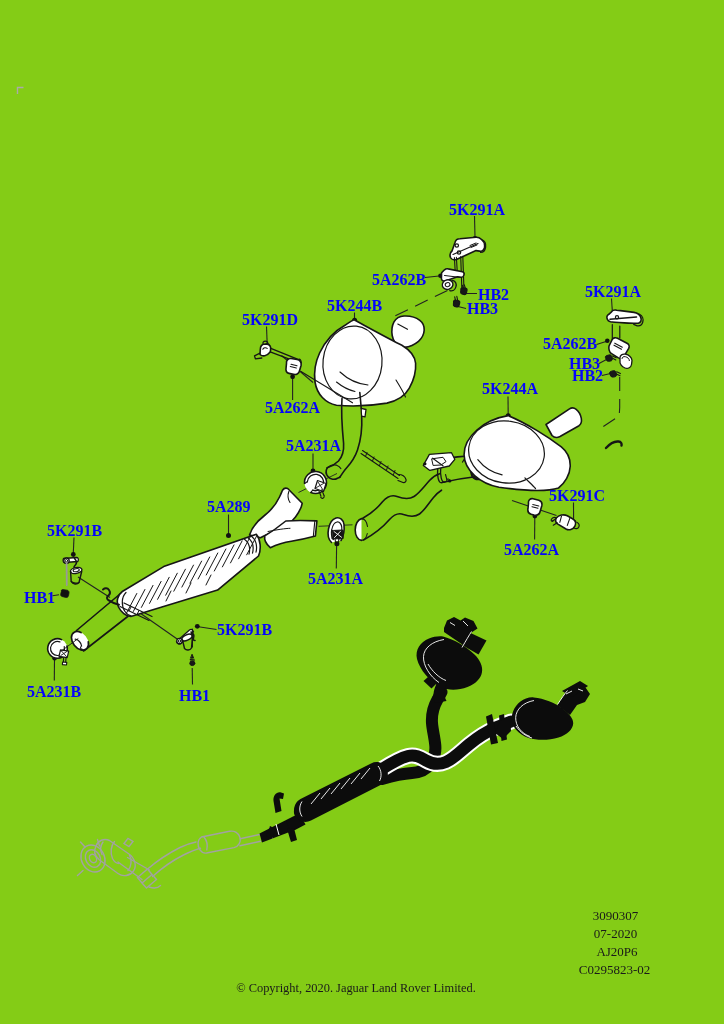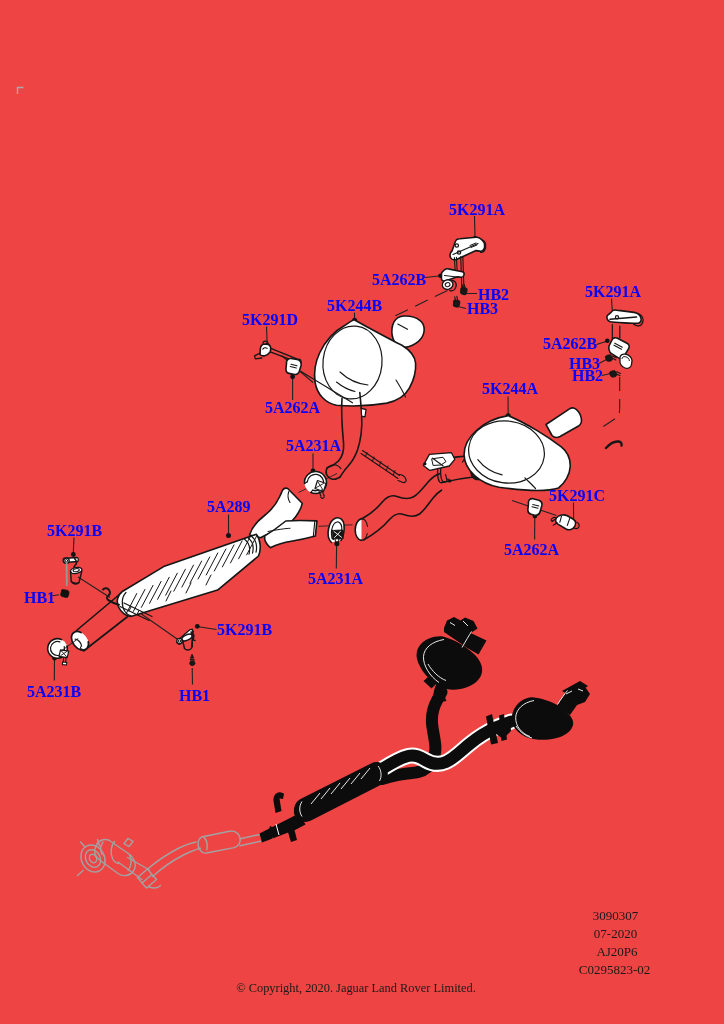--- a/index.html
+++ b/index.html
@@ -1,16 +1,16 @@
 <!DOCTYPE html>
 <html><head>
 <meta charset="utf-8">
 <style>
 html,body{margin:0;padding:0;background:#fff;}
-#page{position:relative;width:724px;height:1024px;background:#ef4444;overflow:hidden;}
+#page{position:relative;width:724px;height:1024px;background:#84cc16;overflow:hidden;}
 svg{position:absolute;left:0;top:0;}
 .lbl{font-family:"Liberation Serif",serif;font-weight:bold;font-size:16px;fill:#0404fc;}
 .blk{font-family:"Liberation Serif",serif;font-size:13px;fill:#1a1a1a;}
 </style>
 </head>
 <body>
 <div id="page">
 <svg width="724" height="1024" viewBox="0 0 724 1024">
 <defs>
 <clipPath id="mufclip">

